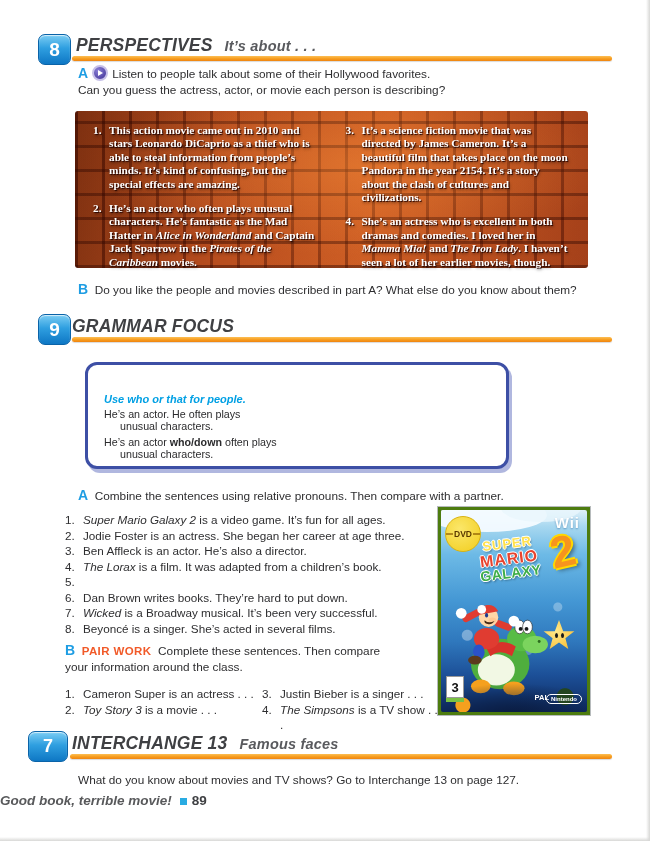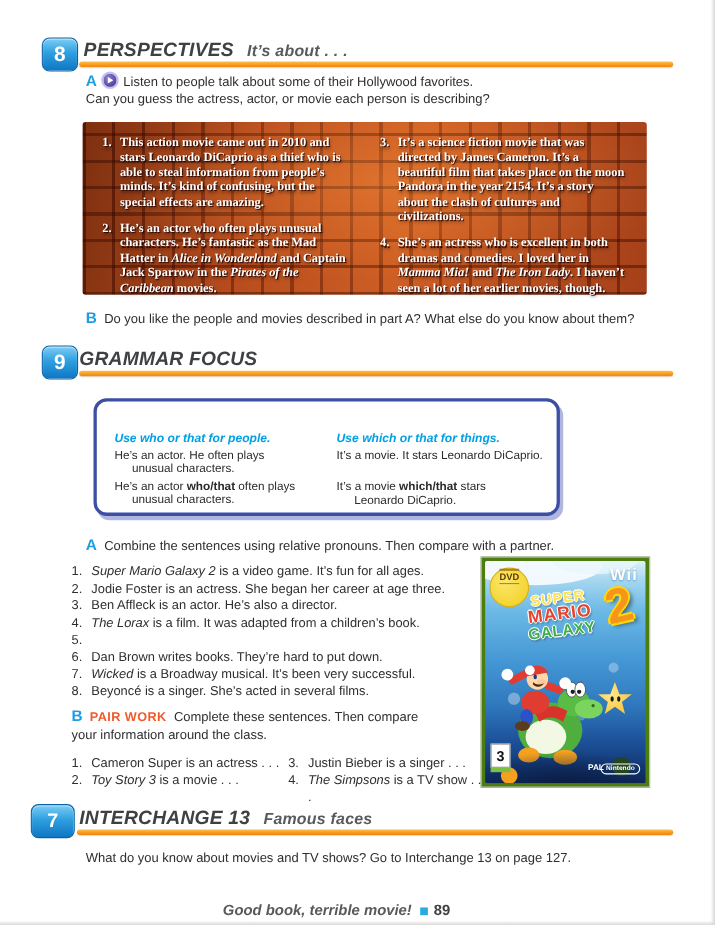--- a/index.html
+++ b/index.html
@@ -85,22 +85,22 @@
           radial-gradient(circle at 60% 70%,rgba(255,255,255,.25) 0 3px,rgba(255,255,255,0) 4px),
           linear-gradient(180deg,#dff0f9 0%,#a8d8f0 8%,#6dbae6 22%,#4497d4 45%,#2f78bd 65%,#1c4f97 82%,#0e2a60 100%);}
   .clouds{position:absolute;left:-14px;top:-12px;width:120px;height:34px;background:#f4fbff;
         border-radius:50%;opacity:.95;}
   .clouds2{position:absolute;left:60px;top:-16px;width:80px;height:28px;background:#e8f6fd;
         border-radius:50%;opacity:.8;}
   .wii-logo{position:absolute;right:7px;top:4px;color:#ffffff;font-weight:bold;font-size:15px;
         letter-spacing:1px;text-shadow:0 1px 2px rgba(0,60,120,.4);}
   .dvd-sticker{position:absolute;left:4px;top:6px;width:34px;height:34px;border-radius:50%;
         background:radial-gradient(circle at 40% 35%,#fbe76a,#f2cd1d);
-        border:1px solid #d9b310;display:flex;flex-direction:column;align-items:center;
-        gap:1px;}
+        border:1px solid #d9b310;display:flex;flex-direction:row;align-items:center;
+        justify-content:center;gap:1px;}
   .dvd-sticker .dash{width:18px;height:1.5px;background:#8a5a00;opacity:.65;}
   .dvd-text{font-size:8.5px;font-weight:bold;color:#5b3a00;line-height:9px;}
   .smg-logo{position:absolute;left:18px;top:26px;width:100px;transform:rotate(-7deg);
         text-align:center;font-weight:bold;line-height:15px;}
   .smg-s{font-size:13px;color:#ffe14d;letter-spacing:1px;
         text-shadow:-1px 0 #fff,1px 0 #fff,0 -1px #fff,0 1px #fff,1px 2px 2px rgba(0,0,0,.35);}
   .smg-m{font-size:16px;color:#e8432e;letter-spacing:1px;
         text-shadow:-1px 0 #fff,1px 0 #fff,0 -1px #fff,0 1px #fff,1px 2px 2px rgba(0,0,0,.35);}
   .smg-g{font-size:14px;color:#3fae49;letter-spacing:.5px;
         text-shadow:-1px 0 #fff,1px 0 #fff,0 -1px #fff,0 1px #fff,1px 2px 2px rgba(0,0,0,.35);}
@@ -118,21 +118,21 @@
   .pegi-strip{position:absolute;left:5px;bottom:10px;width:18px;height:4px;background:#7ac143;}
   .pal{position:absolute;right:38px;bottom:10px;color:#fff;font-weight:bold;font-size:7.5px;}
   .nin-pill{position:absolute;right:5px;bottom:8px;border:1px solid #fff;border-radius:8px;
         padding:1px 4px;color:#fff;font-size:6px;font-weight:bold;}
   .space-band{position:absolute;left:0;bottom:0;width:100%;height:34px;
         background:
           radial-gradient(circle at 15% 80%,#f5a01e 0 7px,rgba(0,0,0,0) 8px),
           radial-gradient(circle at 85% 55%,#23451f 0 8px,rgba(0,0,0,0) 9px),
           radial-gradient(ellipse 120px 40px at 50% 110%,#0a1c40,rgba(10,28,64,0) 80%);}
 
-  .footer{position:absolute;left:0;top:820px;width:612px;text-align:center;font-size:13.5px;}
+  .footer{position:absolute;left:0;top:793px;width:612px;text-align:left;font-size:13.5px;}
   .footer .tag{font-style:italic;font-weight:bold;color:#58595b;}
   .footer .sq{display:inline-block;width:7px;height:7px;background:#29abe2;margin:0 5px 0 8px;}
   .footer .pg{font-weight:bold;color:#3f4043;}
 </style>
 </head>
 <body>
 
 <div class="page">
 
   <div class="badge" style="left:38px;top:34px;">8</div>
@@ -180,31 +180,23 @@
   <div class="badge" style="left:38px;top:314px;">9</div>
   <div class="sec-title" style="left:72px;top:316px;font-style:italic;">GRAMMAR FOCUS</div>
   <div class="orange-rule" style="left:72px;top:337px;width:540px;"></div>
 
   <div class="grammar-box">
     <div class="gcol gcol-left">
       <div class="grule">Use who or that for people.</div>
       <div>He’s an actor. He often plays</div>
       <div class="gindent">unusual characters.</div>
       <div class="gsp">
-        <span>He’s an actor </span><b>who/that</b><span> often plays</span>
+        <span>He’s an actor </span><b>who/down</b><span> often plays</span>
       </div>
       <div class="gindent">unusual characters.</div>
-    </div>
-    <div class="gcol gcol-right">
-      <div class="grule">Use which or that for things.</div>
-      <div>It’s a movie. It stars Leonardo DiCaprio.</div>
-      <div class="gsp2">
-        <span>It’s a movie </span><b>which/that</b><span> stars</span>
-      </div>
-      <div class="gindent">Leonardo DiCaprio.</div>
     </div>
   </div>
 
   <div class="body-line" style="left:78px;top:487px;">
     <span class="ab">A</span>&nbsp;&nbsp;<span>Combine the sentences using relative pronouns. Then compare with a partner.</span>
   </div>
 
   <div style="position:absolute;left:65px;top:512px;width:368px;">
     <div class="num-row">
         <span class="num-cell">1.</span>

